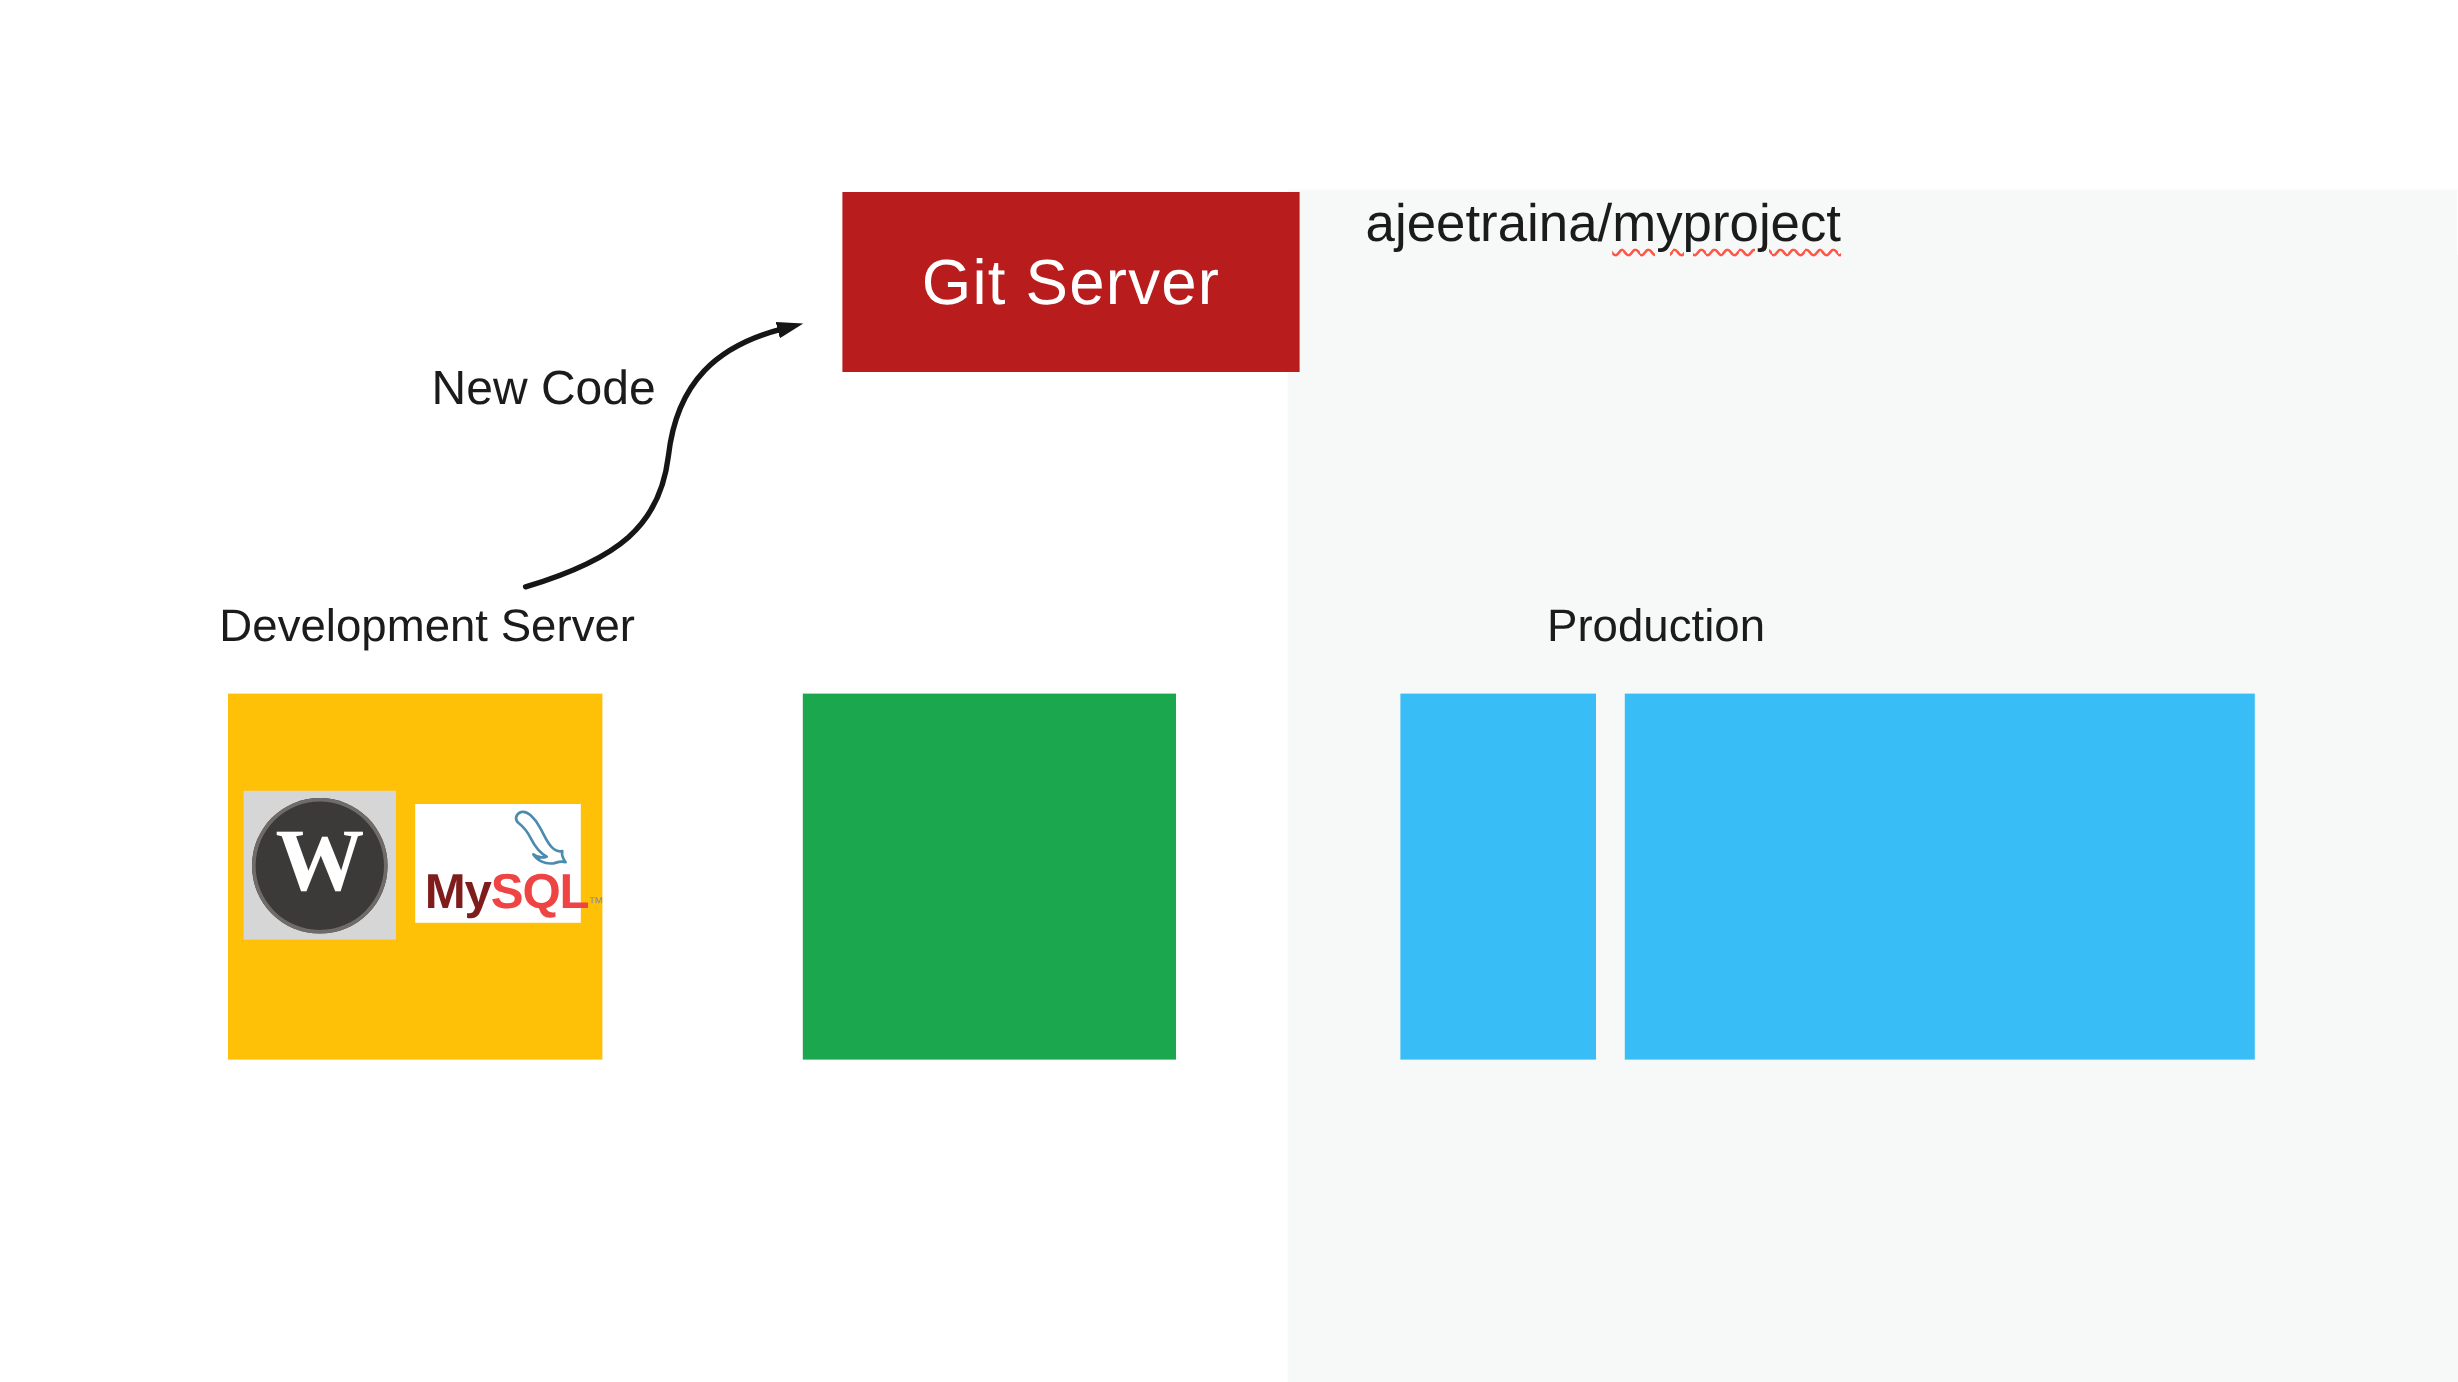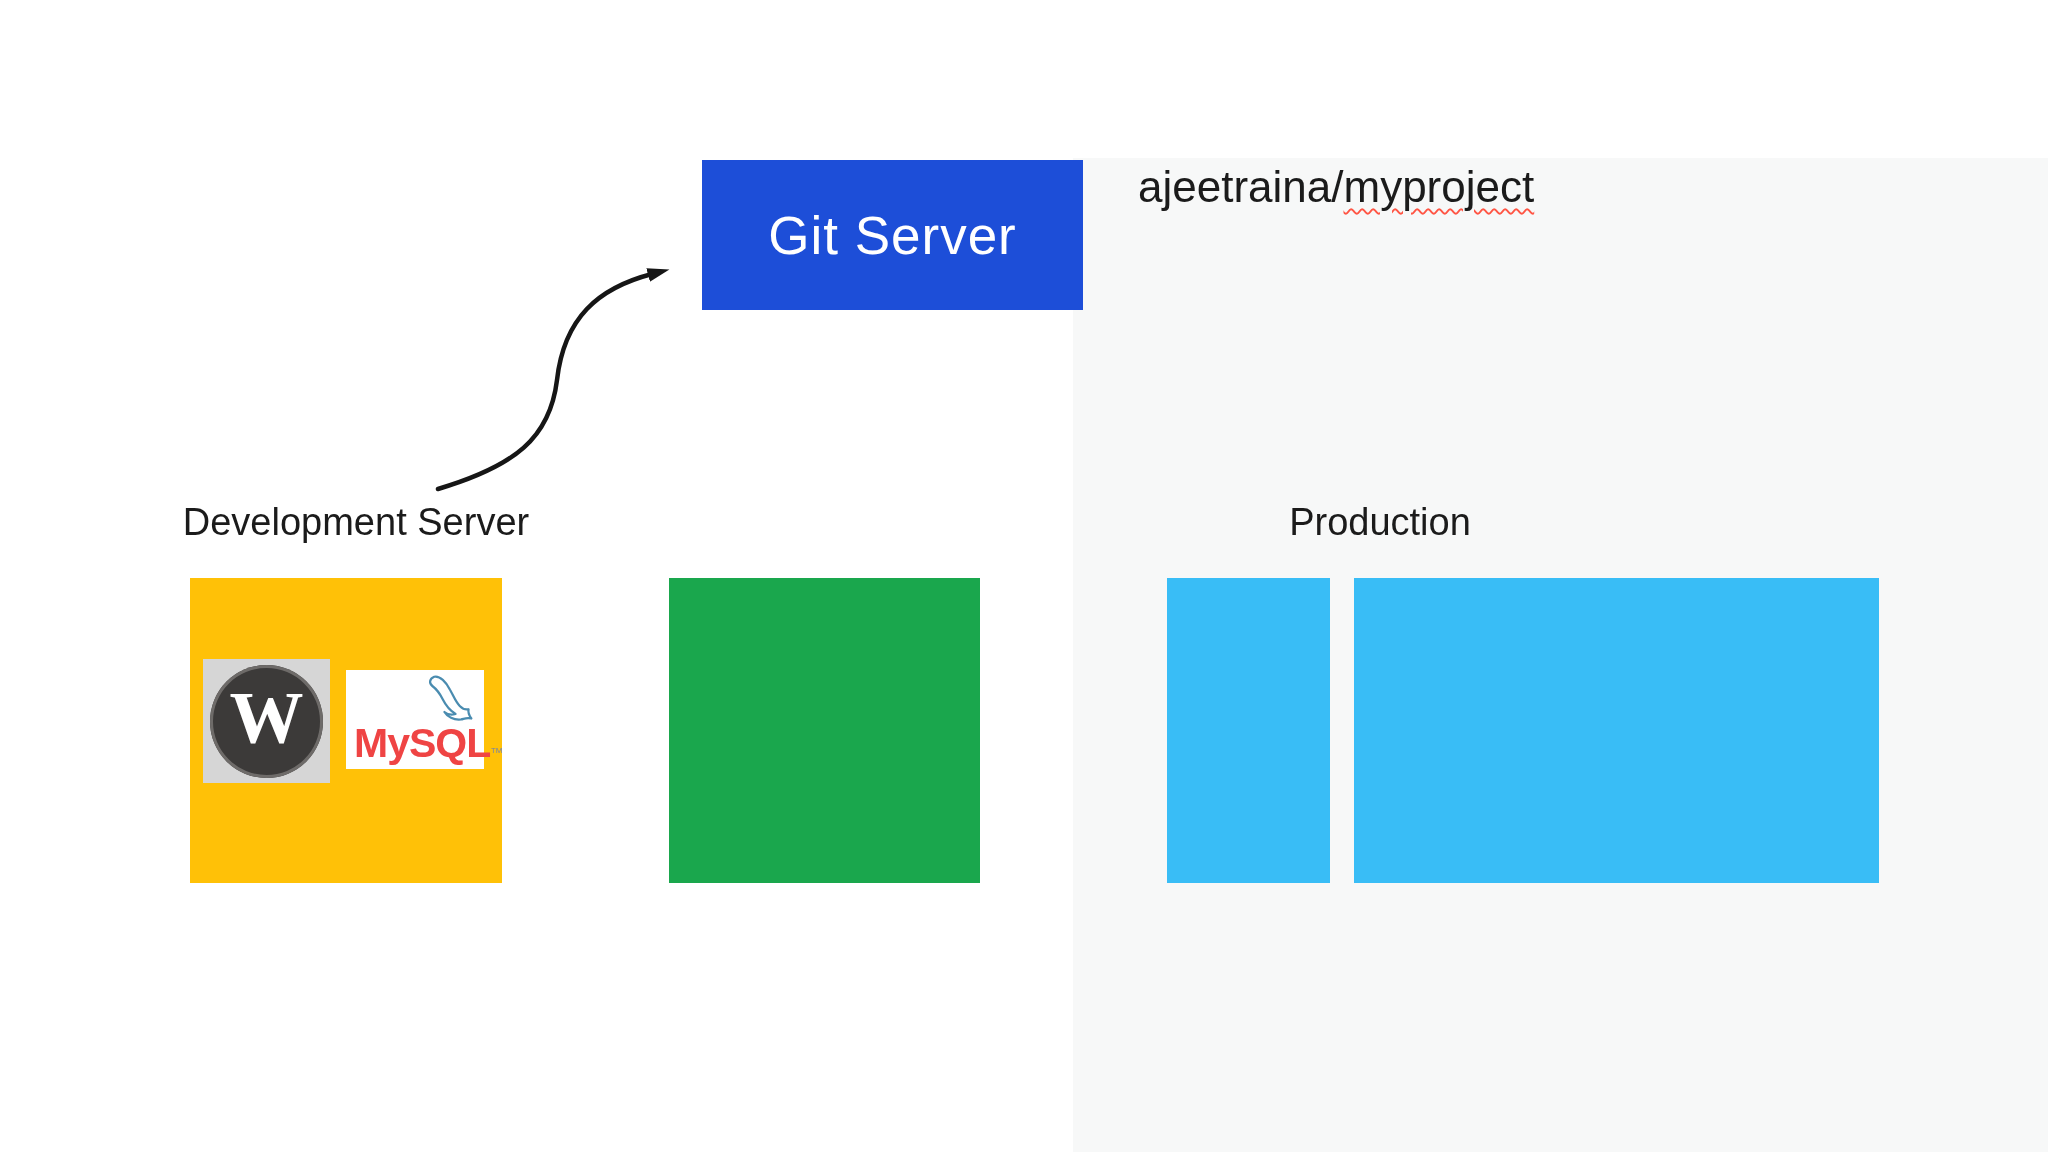--- a/index.html
+++ b/index.html
@@ -130,48 +130,49 @@
 
   <svg class="arrow-layer" viewBox="0 0 2048 1152" xmlns="http://www.w3.org/2000/svg">
     <defs>
       <marker id="arrowhead" markerWidth="24" markerHeight="18" refX="4" refY="8" orient="auto" markerUnits="userSpaceOnUse">
         <path d="M0,1 L22,8 L0,15 Z" style="fill: rgb(22, 22, 22);"></path>
       </marker>
     </defs>
     <path class="flow-path" d="M 438 489 C 515 466 550 438 557 380 C 564 318 598 288 652 274" marker-end="url(#arrowhead)" style="stroke: rgb(22, 22, 22);"></path>
   </svg>
 
-  <div class="git-box" style="background-color: #1d4ed8;">
+  <div class="git-box" style="background-color: #b91c1c;">
     <span class="git-label" style="color: rgb(255, 255, 255);">Git Server</span>
   </div>
 
   <div class="repo-note">
     <div><span>ajeetraina/</span><span class="squiggle" style="text-decoration-color: rgb(255, 85, 68);">myproject</span></div>
   </div>
 
+  <div class="flow-label">New Code</div>
 
   <div class="group-label dev">Development Server</div>
   <div class="group-label prod">Production</div>
 
   <div class="node-box box-dev" style="background-color: rgb(255, 193, 7);">
 
     <div class="wp-tile" style="background-color: rgb(214, 214, 214);">
       <div class="wp-circle" style="background-color: rgb(60, 58, 57);">
         <span class="wp-w">W</span>
       </div>
     </div>
 
     <div class="mysql-tile">
       <svg class="dolphin" viewBox="0 0 60 56" xmlns="http://www.w3.org/2000/svg">
         <path d="M13 4 C8 6 7 11 11 14 C15 17 19 22 22 28 C25 34 29 40 36 44
                  C31 45.5 27 44.5 24 42 C27 47 34 51 42 50 C45 49.5 48 47.5 53 49
                  C50.5 45.5 49 43 50 39 C46.5 40 43.5 38.5 40.5 35.5
                  C36 31 34 25 30 18 C26 10 19 2.5 13 4 Z" fill="#ffffff" stroke-width="2.4" stroke-linejoin="round" style="stroke: rgb(74, 140, 176);"></path>
       </svg>
-      <div class="mysql-word"><span style="color: #ef4444; text-align: center;">My</span><span style="color: #ef4444;">SQL</span><span class="tm">™</span></div>
+      <div class="mysql-word"><span style="color: #7f1d1d; text-align: center;">My</span><span style="color: #ef4444;">SQL</span><span class="tm">™</span></div>
     </div>
   </div>
 
   <div class="node-box box-build" style="background-color: rgb(26, 167, 77);"></div>
 
   <div class="node-box box-prod-1" style="background-color: rgb(57, 189, 246);"></div>
 
   <div class="node-box box-prod-2" style="background-color: rgb(57, 189, 246);"></div>
 
 </div>

